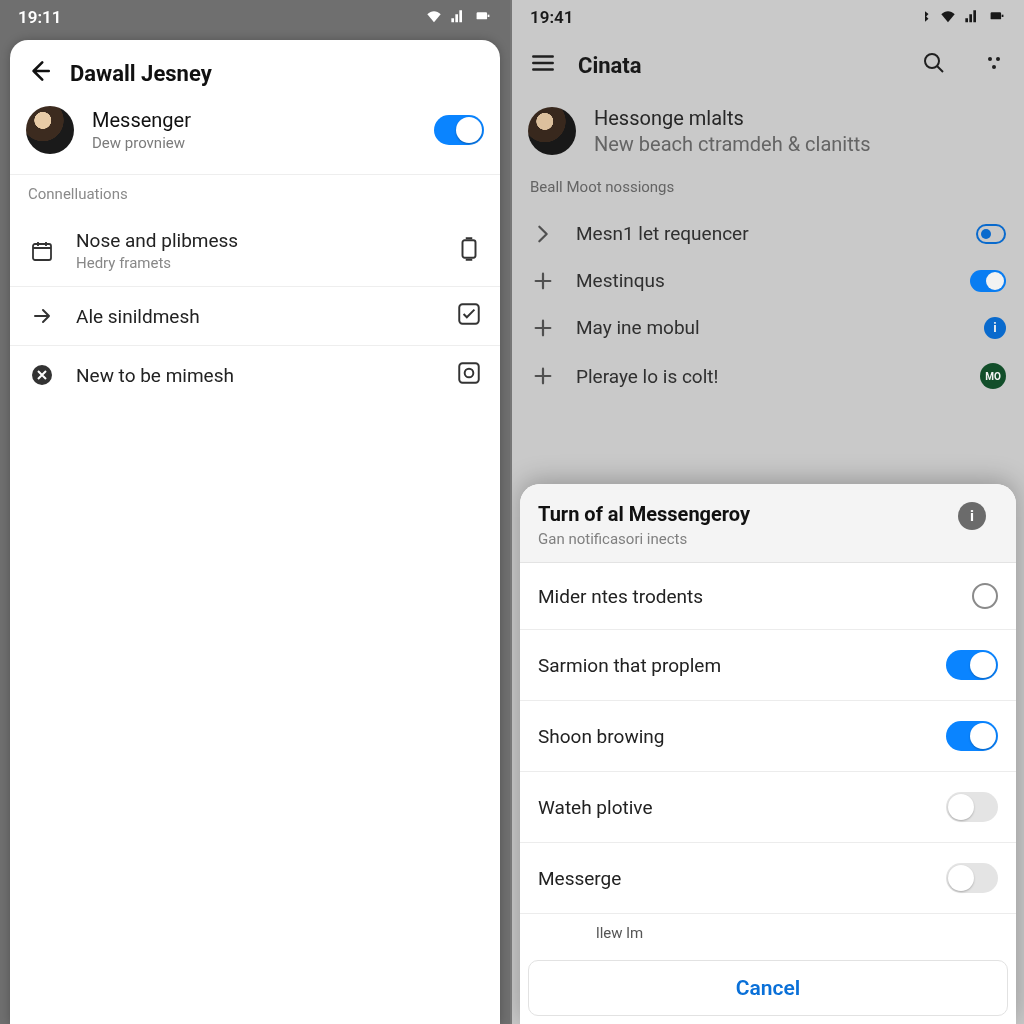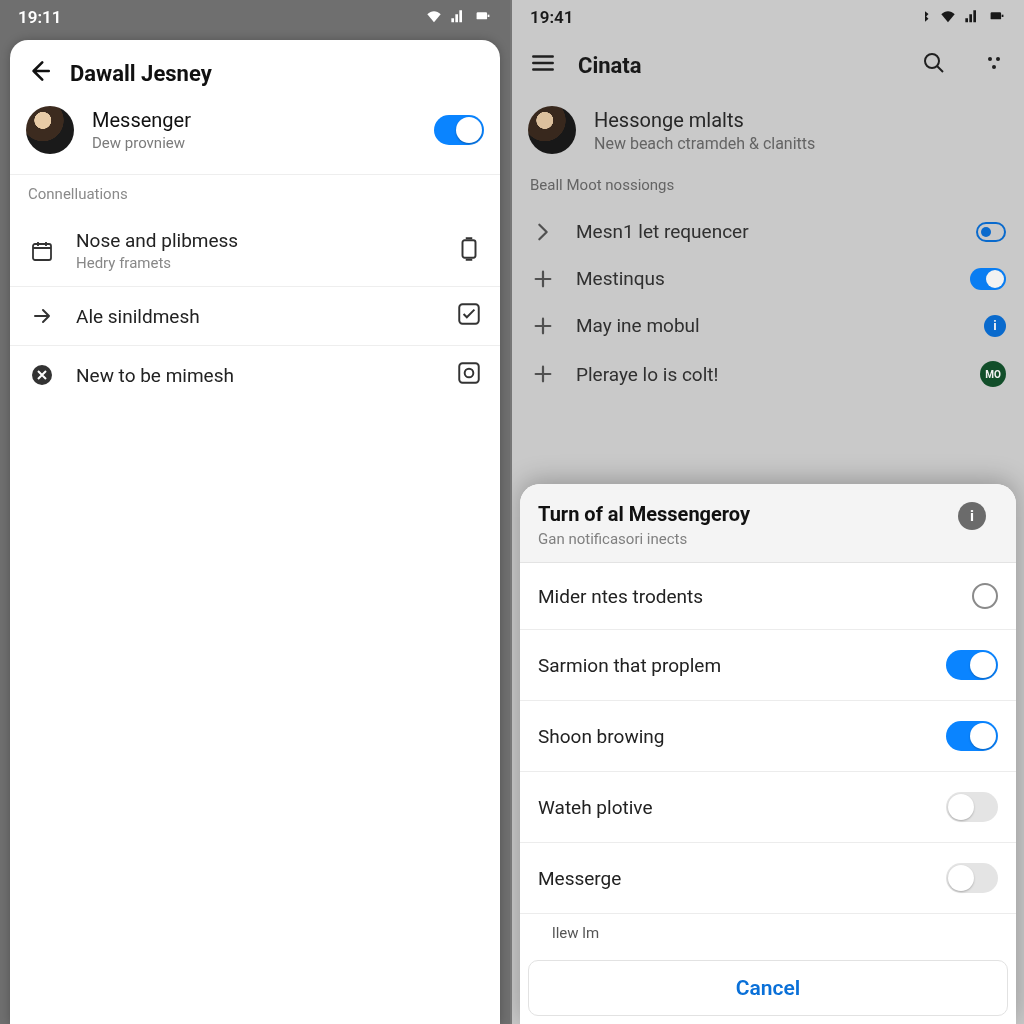--- a/index.html
+++ b/index.html
@@ -42,21 +42,21 @@
   .footer-left { margin-top:auto; padding:10px 12px 12px 12px; }
   .danger-btn { border:2px solid #e35a3d; border-radius:10px; height:56px; display:flex; align-items:center; justify-content:center; font-size:21px; color:#d94a2e; font-weight:500; }
 
   
   .under-header { display:flex; align-items:center; padding:16px 18px; gap:22px; color:#222; }
   .under-header .hamburger svg { width:26px; height:26px; }
   .under-header .title { font-size:22px; font-weight:700; color:#1b1b1b; flex:1; }
   .under-header .haction svg { width:24px; height:24px; }
   .under-profile { display:flex; align-items:center; gap:18px; padding:10px 16px 16px 16px; }
   .under-profile .name { font-size:20px; color:#2a2a2a; }
-  .under-profile .sub { font-size:16px; color:#6a6a6a; margin-top:2px; }
+  .under-profile .sub { font-size:20px; color:#6a6a6a; margin-top:2px; }
   .under-section { font-size:15px; color:#6a6a6a; padding:6px 18px 14px 18px; }
   .urow { display:flex; align-items:center; gap:20px; padding:12px 18px; }
   .urow .uicon { width:26px; display:flex; justify-content:center; color:#555; }
   .urow .uicon svg { width:22px; height:22px; }
   .urow .ulabel { flex:1; font-size:19px; color:#333; }
   .small-toggle { width:36px; height:22px; border-radius:11px; background:#0a84ff; position:relative; }
   .small-toggle .k { width:18px; height:18px; border-radius:9px; background:#fff; position:absolute; top:2px; right:2px; }
   .outline-pill { width:30px; height:20px; border:2px solid #0a70d8; border-radius:10px; position:relative; }
   .outline-pill::after { content:""; width:10px; height:10px; border-radius:5px; background:#0a70d8; position:absolute; top:3px; left:3px; }
   .info-circle { width:22px; height:22px; border-radius:11px; background:#0a70d8; color:#fff; display:flex; align-items:center; justify-content:center; font-size:13px; font-weight:700; }
@@ -71,21 +71,21 @@
   .sheet-head .title { font-size:20px; font-weight:700; color:#111; }
   .sheet-head .sub { font-size:15px; color:#808080; margin-top:4px; }
   .sheet-head .info { width:28px; height:28px; border-radius:14px; background:#6b6b6b; color:#fff; display:flex; align-items:center; justify-content:center; font-size:15px; font-weight:700; flex:none; }
   .srow { display:flex; align-items:center; padding:20px 18px; border-bottom:1px solid #ececec; }
   .srow .slabel { flex:1; font-size:19px; color:#222; }
   .radio-empty { width:26px; height:26px; border:2px solid #8a8a8a; border-radius:13px; }
   .big-toggle { width:52px; height:30px; border-radius:15px; background:#0a84ff; position:relative; }
   .big-toggle .k { width:26px; height:26px; border-radius:13px; background:#fff; position:absolute; top:2px; right:2px; box-shadow:0 1px 2px rgba(0,0,0,.25); }
   .big-toggle.off { background:#e4e4e4; }
   .big-toggle.off .k { left:2px; right:auto; }
-  .sheet-extra { padding:10px 18px 10px 32px; font-size:15px; color:#555; }
+  .sheet-extra { padding:10px 18px 10px 32px; font-size:15px; color:#555;margin-left:44px; }
   .cancel-bar { margin:8px; background:#fff; border:1px solid #e2e2e2; border-radius:10px; height:56px; display:flex; align-items:center; justify-content:center; font-size:21px; font-weight:600; color:#0a70d8; }
 </style>
 </head>
 <body>
 
 <div class="screens">
 
   <div class="screen screen-left">
     <div class="statusbar">
       <span>19:11</span>

